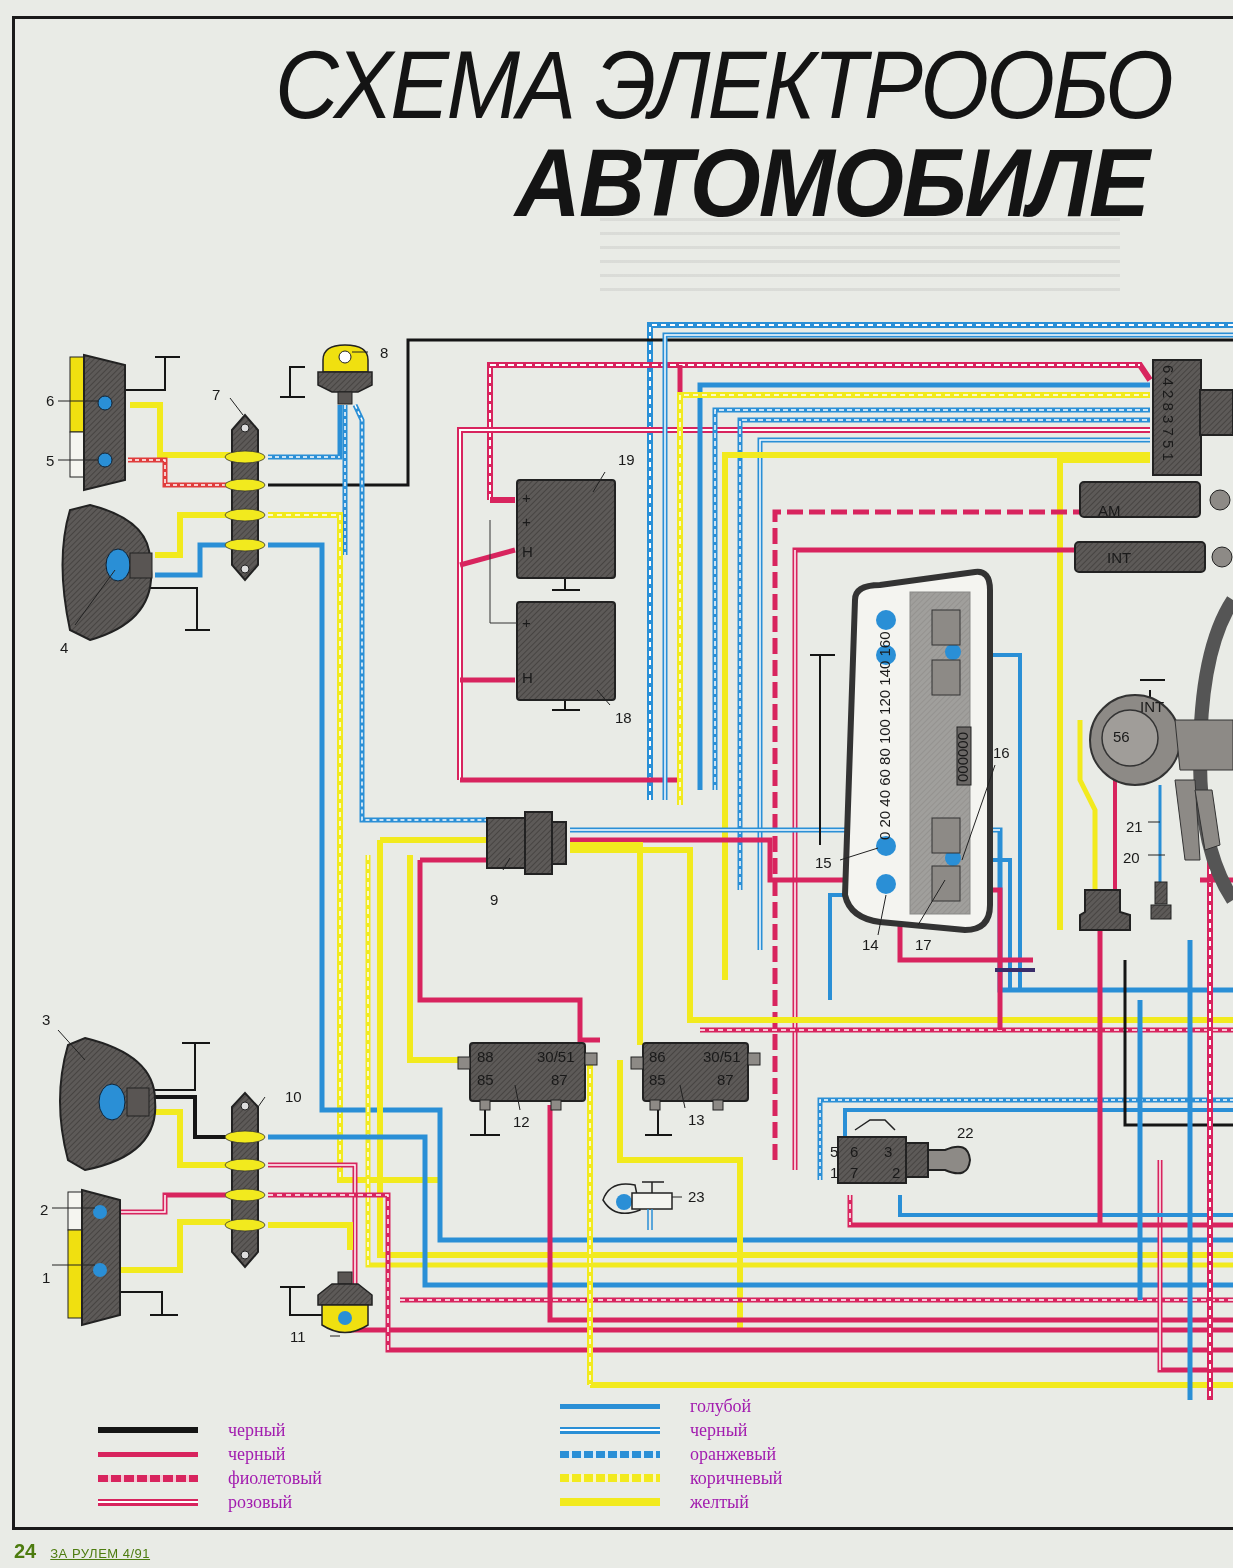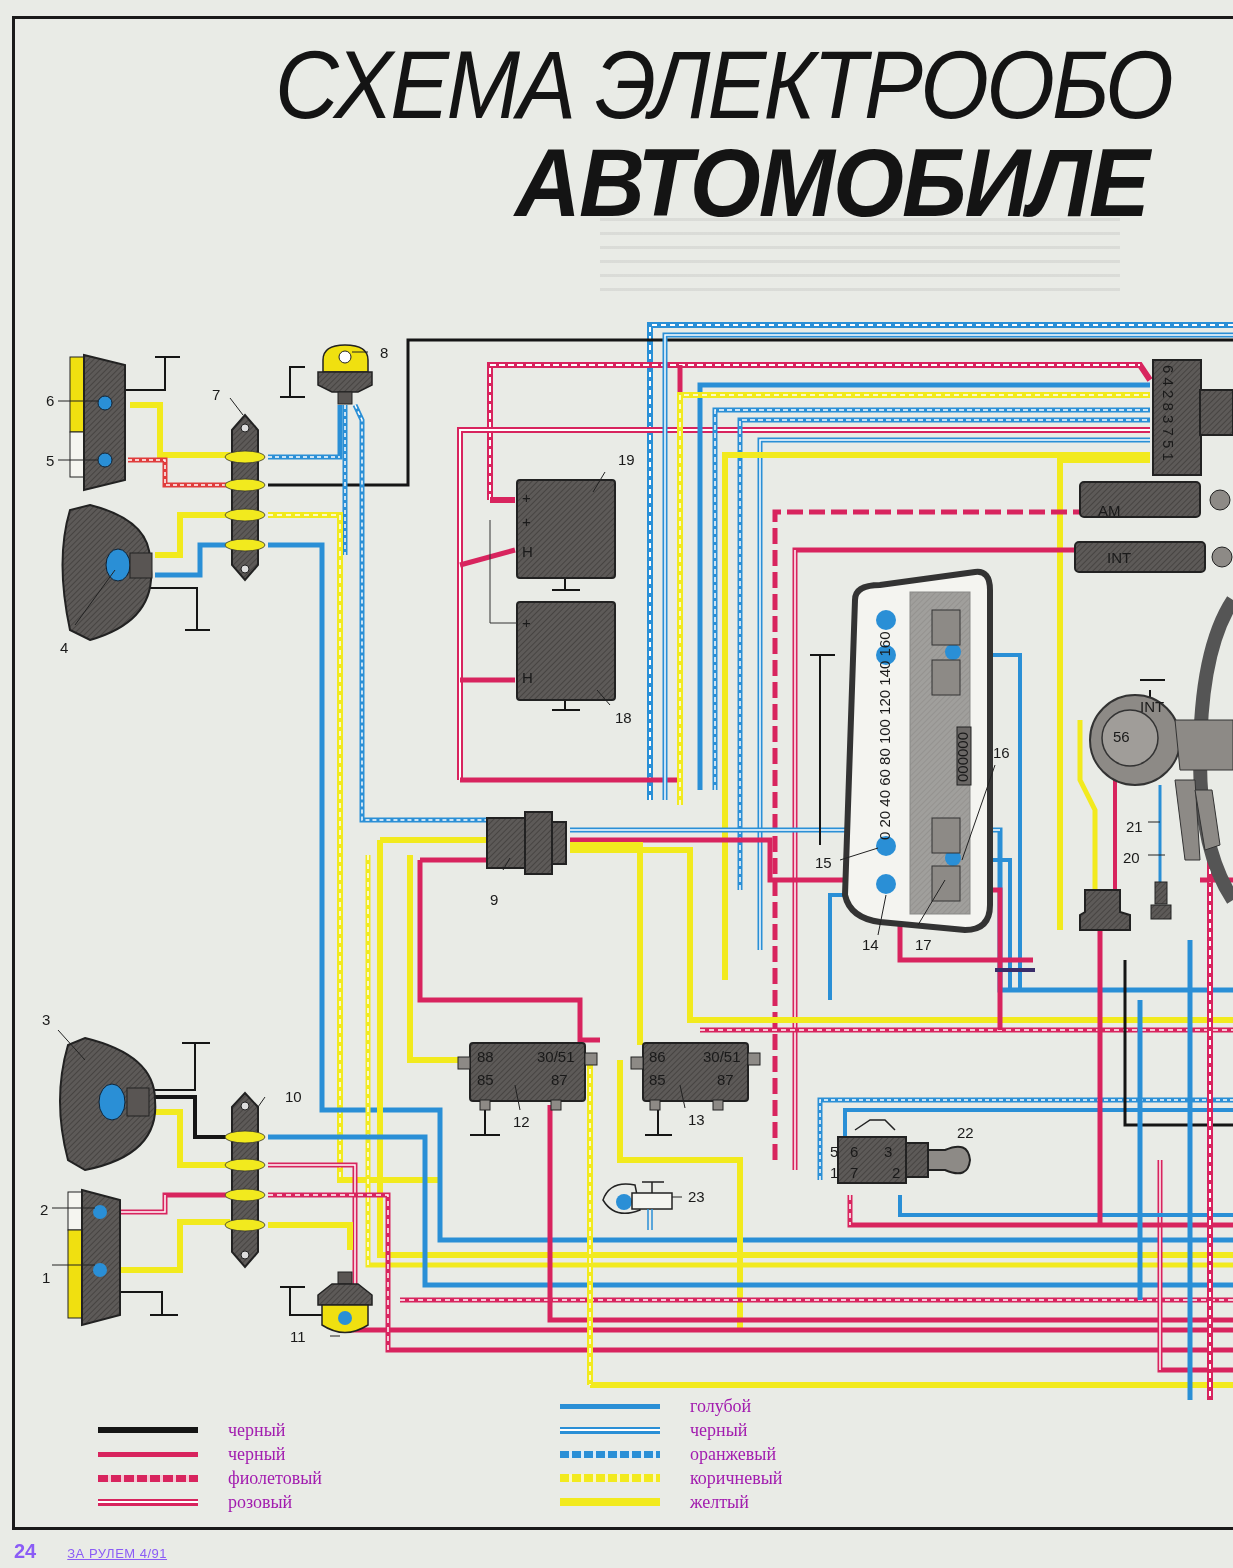--- a/index.html
+++ b/index.html
@@ -33,22 +33,22 @@
       repeating-linear-gradient(180deg, transparent 0 8px, rgba(150,150,150,0.18) 8px 11px, transparent 11px 14px);
   }
   svg#diagram { position: absolute; left: 0; top: 0; }
   .lbl { font-family: "Liberation Sans", sans-serif; font-size: 15px; fill: #1a1a1a; }
   .legend { position: absolute; top: 1395px; }
   .legend-row { display: flex; align-items: center; height: 24px; }
   .legend-swatch { width: 100px; height: 9px; margin-right: 30px; position: relative; }
   .legend-label { font-size: 18px; color: #a21caf; }
   .footer {
     position: absolute; left: 14px; top: 1540px;
-    font-family: "Liberation Sans", sans-serif; color: #8b5cf6;
-    display: flex; align-items: baseline; gap: 31px;
+    font-family: "Liberation Sans", sans-serif; color: #4d7c0f;
+    display: flex; align-items: baseline; gap: 14px;
   }
   .page-num { font-size: 20px; font-weight: 700; }
   .mag { font-size: 13px; letter-spacing: 0.5px; text-decoration: underline; }
 </style>
 </head>
 <body>
 
 <div class="page-frame"></div>
 <div class="ghost-text"></div>
 <div class="title-line1">СХЕМА ЭЛЕКТРООБО</div>

